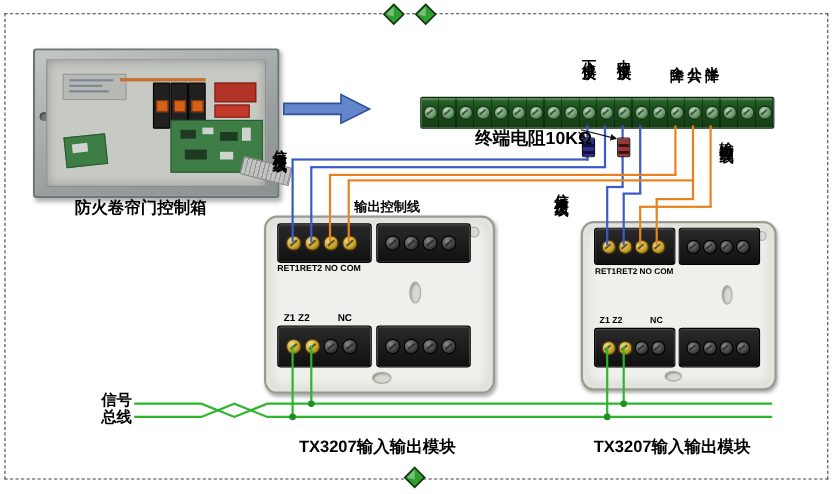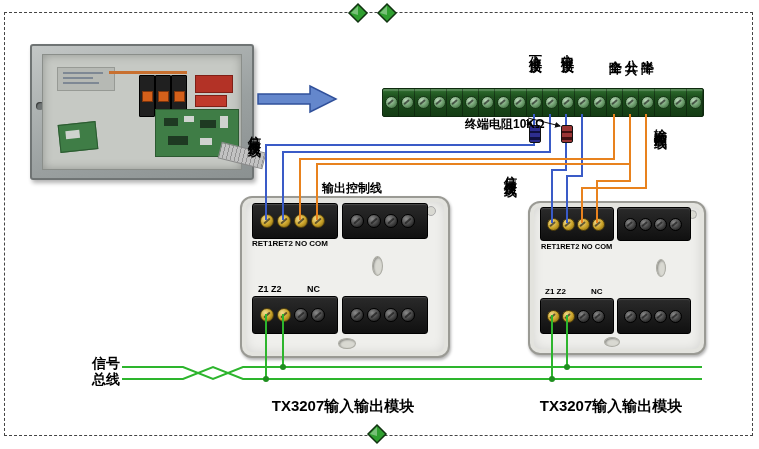--- a/index.html
+++ b/index.html
@@ -254,28 +254,29 @@
 
     <g stroke="#111" stroke-width="1">
       <line x1="526" y1="120" x2="532" y2="126" marker-end="url(#ah)"></line>
       <line x1="528" y1="118" x2="560" y2="126" marker-end="url(#ah)"></line>
     </g>
   </svg>
 
   <div id="frame"></div>
 
   <div class="layer" id="layer-labels">
+    <div class="blabel" style="left:68px;top:180px;font-size:15px">防火卷帘门控制箱</div>
 
     <div class="cjk-v two-col" style="left:527px;top:44px">下位反馈</div>
     <div class="cjk-v two-col" style="left:559px;top:44px">中位反馈</div>
     <div class="cjk-v one-col-2" style="left:607px;top:50px">全降</div>
     <div class="cjk-v one-col-2" style="left:623px;top:50px">公共</div>
     <div class="cjk-v one-col-2" style="left:639px;top:50px">半降</div>
 
-    <div class="blabel" style="left:465px;top:116px;font-size:12px">终端电阻10KΩ</div>
+    <div class="blabel" style="left:432px;top:116px;font-size:16px">终端电阻10KΩ</div>
 
     <div class="cjk-v one-col-5" style="left:246px;top:126px">信号反馈线</div>
     <div class="blabel" style="left:322px;top:180px;font-size:12px">输出控制线</div>
 
     <div class="cjk-v one-col-5" style="left:502px;top:166px">信号反馈线</div>
     <div class="cjk-v one-col-5" style="left:652px;top:118px">输出控制线</div>
 
     <div class="blabel" style="left:92px;top:355px;font-size:14px;line-height:16px">信号</div>
     <div class="blabel" style="left:92px;top:371px;font-size:14px;line-height:16px">总线</div>
 

